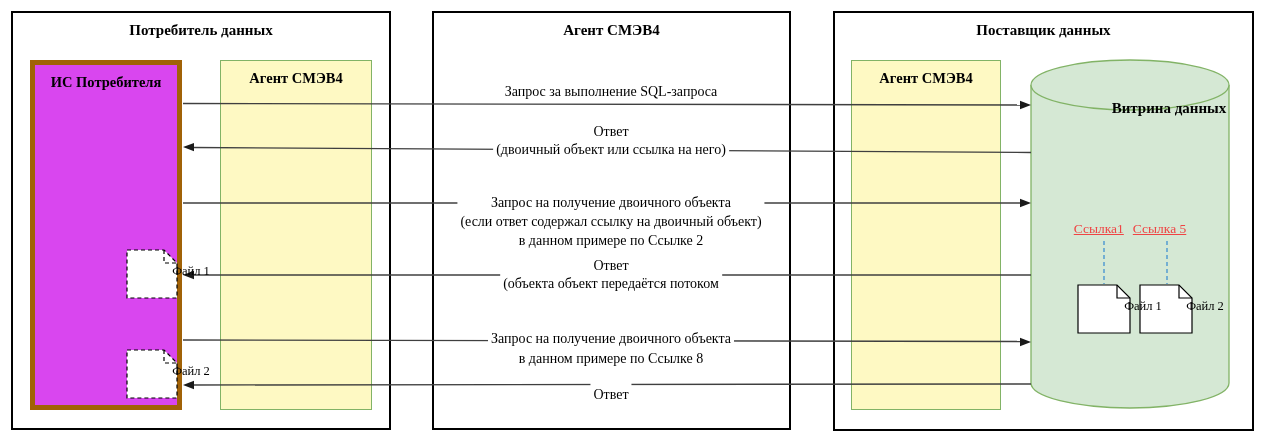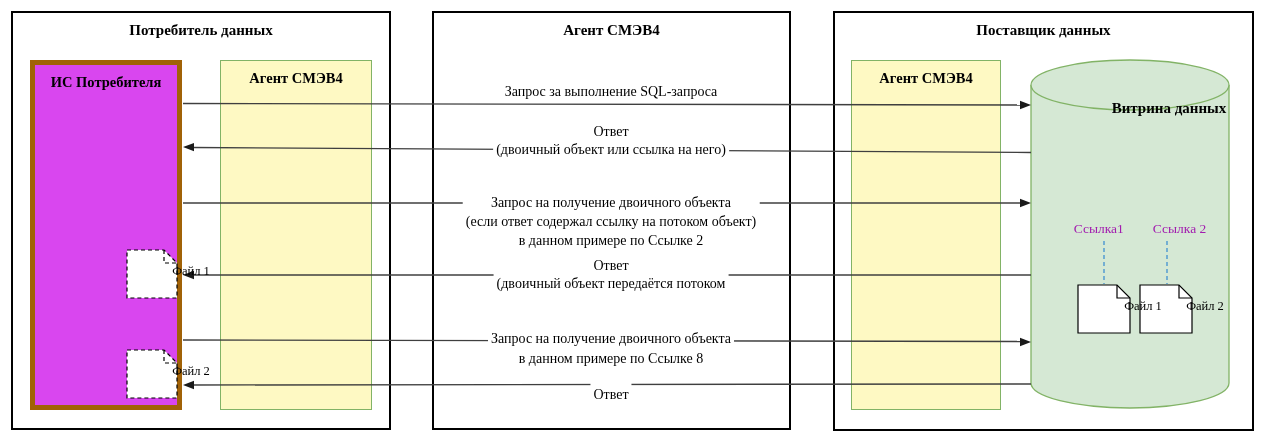--- a/index.html
+++ b/index.html
@@ -34,21 +34,21 @@
   .msg.lh20{line-height:20px;}
   .msg.m6pad{padding-top:5px;}
   .dm-title{
     position:absolute;left:1031px;top:100px;width:198px;text-align:center;
     font-weight:bold;font-size:15px;line-height:17px;z-index:5;padding-left:39px;
   }
   .links-row{
     position:absolute;left:1031px;top:220px;width:198px;display:flex;
     justify-content:center;gap:9px;z-index:5;font-size:13.5px;line-height:17px;
   }
-  .link{color:#a21caf;cursor:pointer;margin-left:20px;}
+  .link{color:#ef4444;text-decoration:underline;cursor:pointer;}
   .file-label{
     position:absolute;text-align:center;font-size:12.5px;line-height:15px;z-index:5;padding-left:39px;
   }
 </style>
 </head>
 <body>
 
 <div class="canvas">
 
   <div class="frame" style="left:11px;top:11px;width:380px;height:419px;">
@@ -125,46 +125,46 @@
     </g>
     <g>
       <line x1="1031" y1="384" x2="193" y2="385" stroke="#3f3f3f" stroke-width="1.4"></line>
       <polygon points="183,385 194,380.8 194,389.2" fill="#1a1a1a"></polygon>
     </g>
   </svg>
 
   <div class="dm-title">Витрина данных</div>
   <div class="links-row">
     <span class="link">Ссылка1</span>
-    <span class="link">Ссылка 2</span>
+    <span class="link">Ссылка 5</span>
   </div>
 
   <div class="file-label" style="left:1078px;top:299px;width:52px;">Файл 1</div>
   <div class="file-label" style="left:1140px;top:299px;width:52px;">Файл 2</div>
   <div class="file-label" style="left:127px;top:264px;width:50px;">Файл 1</div>
   <div class="file-label" style="left:127px;top:364px;width:50px;">Файл 2</div>
 
   <div class="msg" style="top:83px;">
     <div>Запрос за выполнение SQL-запроса</div>
   </div>
 
   <div class="msg" style="top:123px;">
     <div>Ответ</div>
     <div>(двоичный объект или ссылка на него)</div>
   </div>
 
   <div class="msg lh19" style="top:193px;">
     <div>Запрос на получение двоичного объекта</div>
-    <div>(если ответ содержал ссылку на потоком объект)</div>
+    <div>(если ответ содержал ссылку на двоичный объект)</div>
     <div>в данном примере по Ссылке 2</div>
   </div>
 
   <div class="msg" style="top:257px;">
     <div>Ответ</div>
-    <div>(двоичный объект передаётся потоком</div>
+    <div>(объекта объект передаётся потоком</div>
   </div>
 
   <div class="msg lh20" style="top:329px;">
     <div>Запрос на получение двоичного объекта</div>
     <div>в данном примере по Ссылке 8</div>
   </div>
 
   <div class="msg m6pad" style="top:381px;">
     <div>Ответ</div>
   </div>

